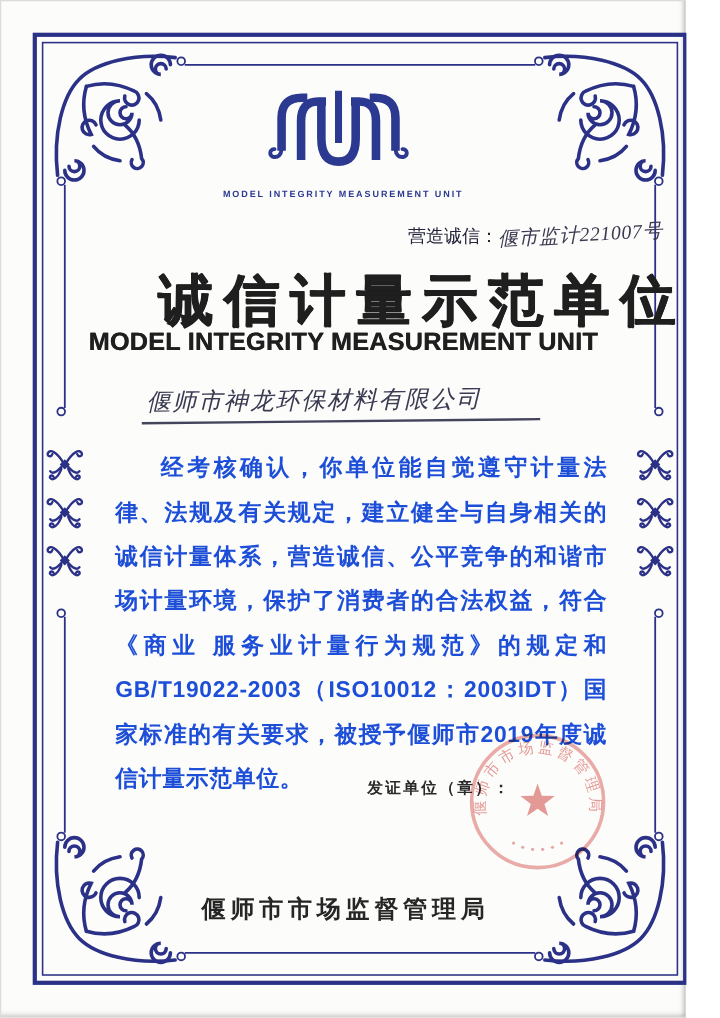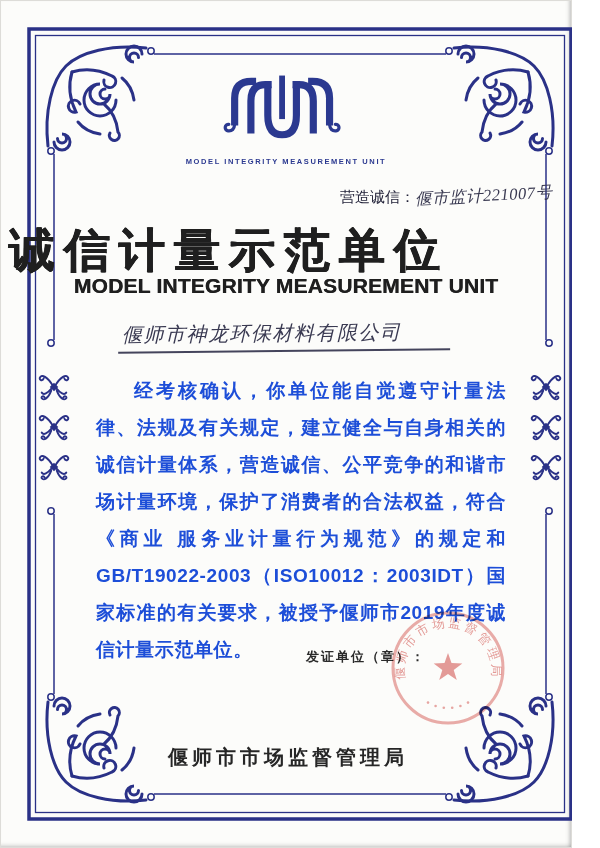--- a/index.html
+++ b/index.html
@@ -29,21 +29,21 @@
   }
   .cert-no{
     position:absolute;left:340px;top:186px;font-size:15px;color:#23233a;
     font-family:"Liberation Serif",serif;white-space:nowrap;
   }
   .cert-no .hand-val{
     display:inline-block;font-style:italic;font-size:16.5px;color:var(--hand);
     transform:rotate(-3deg) translateY(-1px);letter-spacing:0.5px;
   }
   .title-cn{
-    position:absolute;top:220px;left:0;width:100%;text-align:left;
+    position:absolute;top:220px;left:0;width:100%;text-align:right;
     font-family:"Liberation Serif",serif;font-weight:bold;font-size:46px;
     color:var(--ink);letter-spacing:9px;text-indent:9px;
     text-shadow:.6px 0 0 currentColor,-.6px 0 0 currentColor,0 .4px 0 currentColor;
   }
   .title-en{
     position:absolute;top:274px;left:0;width:100%;text-align:center;
     font-weight:bold;font-size:21px;color:var(--ink);letter-spacing:0.2px;
     text-shadow:.4px 0 0 currentColor;
   }
   .company{

